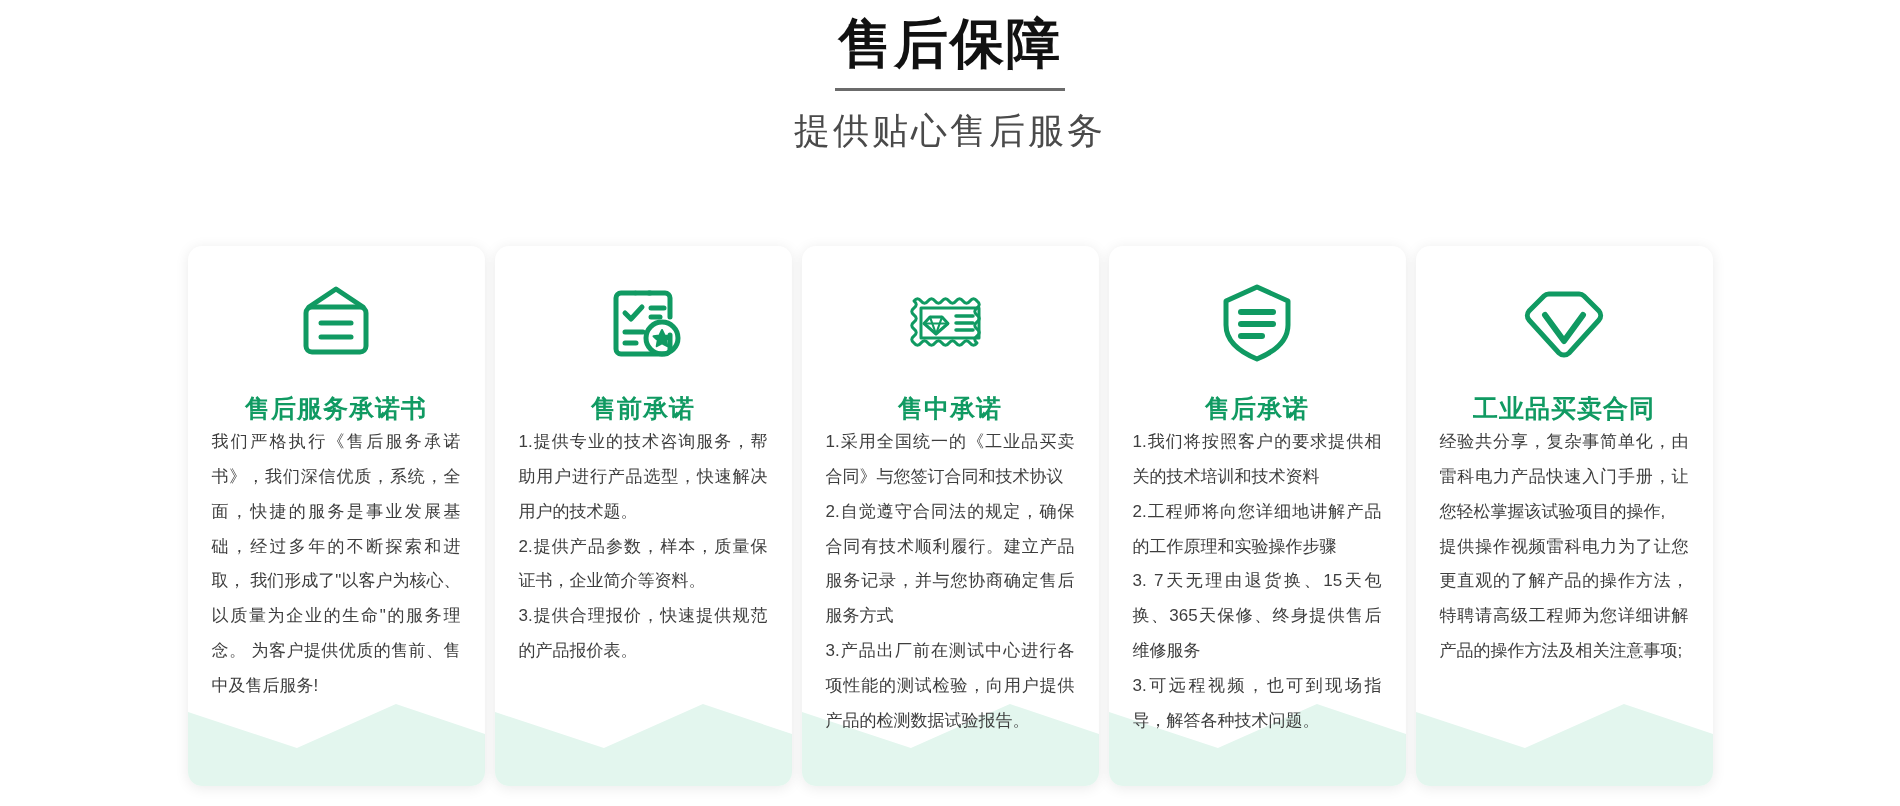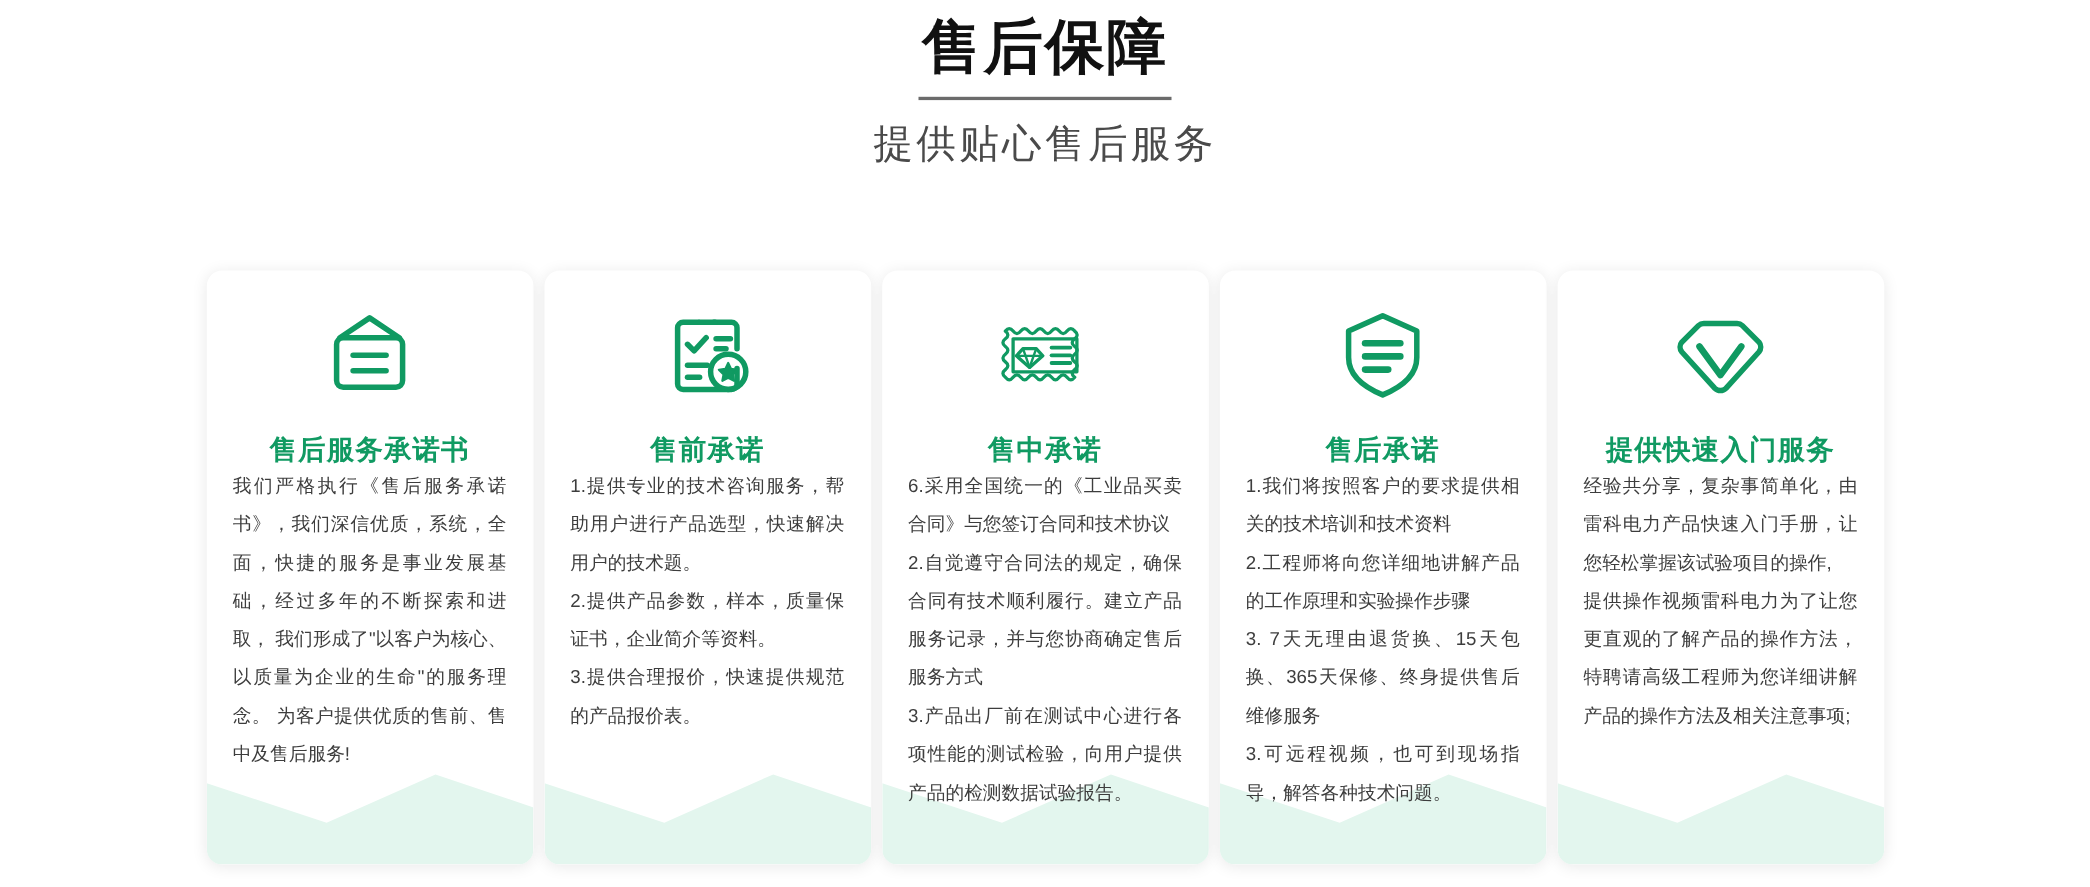--- a/index.html
+++ b/index.html
@@ -188,21 +188,21 @@
           <line x1="24" y1="34" x2="30" y2="51" stroke-width="2.2"></line>
           <line x1="36" y1="34" x2="30" y2="51" stroke-width="2.2"></line>
           <line x1="18" y1="40.5" x2="42" y2="40.5" stroke-width="2.2"></line>
           <line x1="50" y1="33" x2="67" y2="33" stroke-width="3.5"></line>
           <line x1="50" y1="40" x2="67" y2="40" stroke-width="3.5"></line>
           <line x1="50" y1="47" x2="67" y2="47" stroke-width="3.5"></line>
         </svg>
       </div>
       <div class="card-title">售中承诺</div>
       <div class="card-body">
-          <p>6.采用全国统一的《工业品买卖合同》与您签订合同和技术协议</p>
+          <p>1.采用全国统一的《工业品买卖合同》与您签订合同和技术协议</p>
           <p>2.自觉遵守合同法的规定，确保合同有技术顺利履行。建立产品服务记录，并与您协商确定售后服务方式</p>
           <p>3.产品出厂前在测试中心进行各项性能的测试检验，向用户提供产品的检测数据试验报告。</p>
         </div>
     </div>
 
     <div class="card">
       <svg class="card-wave" viewBox="0 0 300 92" preserveAspectRatio="none">
         <path d="M0,18 L110,54 L210,10 L300,40 L300,92 L0,92 Z" fill="#E3F6EE"></path>
       </svg>
       <div class="icon-box">
@@ -225,21 +225,21 @@
     <div class="card">
       <svg class="card-wave" viewBox="0 0 300 92" preserveAspectRatio="none">
         <path d="M0,18 L110,54 L210,10 L300,40 L300,92 L0,92 Z" fill="#E3F6EE"></path>
       </svg>
       <div class="icon-box">
         <svg width="92" height="80" viewBox="0 0 92 80" fill="none" stroke="#109A62" stroke-width="5" stroke-linecap="round" stroke-linejoin="round">
           <path d="M31 11 H61 a7 7 0 0 1 5 2 L81 28 a7 7 0 0 1 0 9 L51 70 a7 7 0 0 1 -10 0 L11 37 a7 7 0 0 1 0 -9 L26 13 a7 7 0 0 1 5 -2 Z"></path>
           <polyline points="27,32 46,58 65,32" stroke-width="6"></polyline>
         </svg>
       </div>
-      <div class="card-title">提供快速入门服务</div>
+      <div class="card-title">工业品买卖合同</div>
       <div class="card-body">
           <p>经验共分享，复杂事简单化，由雷科电力产品快速入门手册，让您轻松掌握该试验项目的操作,</p>
           <p>提供操作视频雷科电力为了让您更直观的了解产品的操作方法，特聘请高级工程师为您详细讲解产品的操作方法及相关注意事项;</p>
         </div>
     </div>
 
   </div>
 </div>
 
 </body></html>

